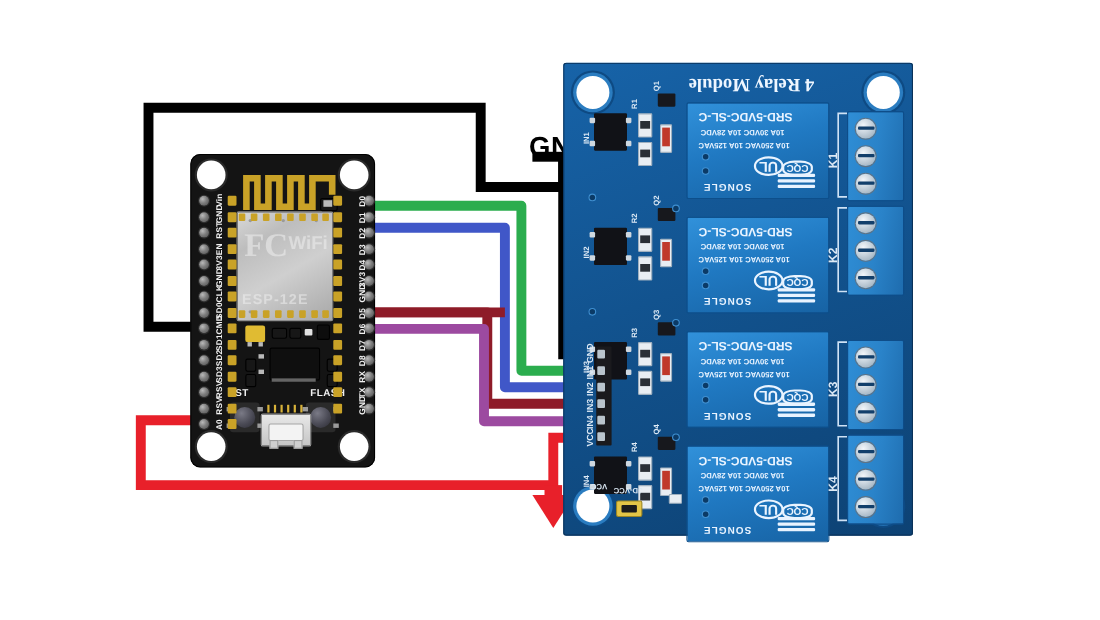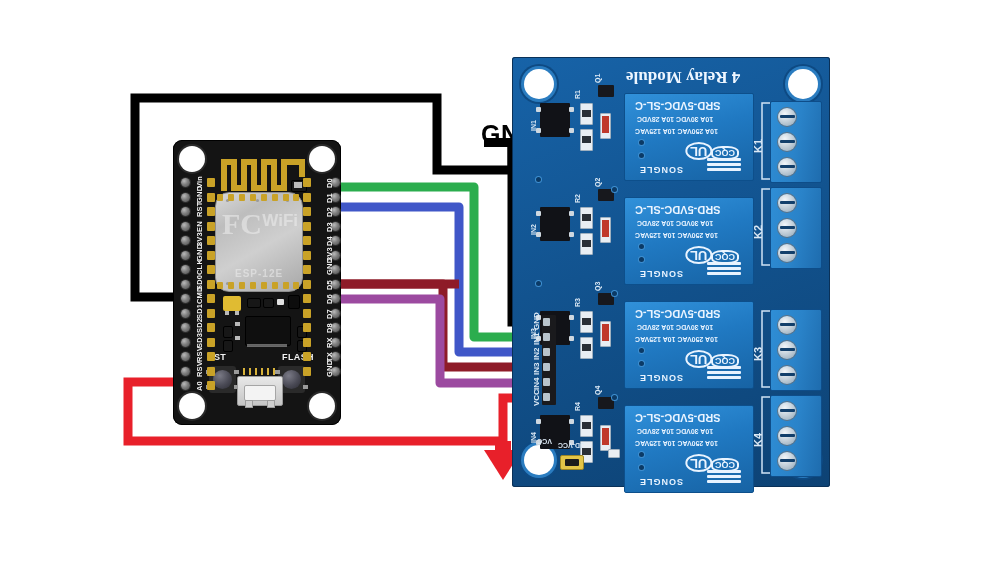--- a/index.html
+++ b/index.html
@@ -12,21 +12,21 @@
   .lbl-gnd{color:#000000;font-size:25px;}
   .lbl-pwr{color:#E02020;font-size:25px;}
 
   
   #nodemcu{position:absolute;background:#141414;border-radius:9px;
            box-shadow:0 0 0 1px #000 inset;}
   .mcu-hole{position:absolute;width:26px;height:26px;border-radius:50%;
             background:#ffffff;box-shadow:0 0 0 2px #2a2a2a;}
   #antenna{position:absolute;}
   #shield{position:absolute;background:linear-gradient(150deg,#d9d9d9 0%,#bdbdbd 25%,#cfcfcf 55%,#a8a8a8 100%);
-          border:1px solid #8e8e8e;border-radius:14px;overflow:hidden;}
+          border:1px solid #8e8e8e;border-radius:2px;overflow:hidden;}
   #shield .fcc{position:absolute;color:#efefef;font-weight:bold;opacity:.55;}
   .shield-dimple{position:absolute;width:3px;height:3px;background:#9a9a9a;border-radius:50%;}
   .hdr{position:absolute;}
   .hole{position:absolute;width:9px;height:9px;border-radius:50%;
         background:radial-gradient(circle at 35% 33%,#b9b9b9 0%,#7d7d7d 45%,#4b4b4b 100%);
         box-shadow:0 0 0 1px #2c2c2c;}
   .pad{position:absolute;width:8px;height:9px;background:#c9a227;border-radius:1px;}
   .pinlabel{position:absolute;color:#f2f2f2;font-size:7.5px;font-weight:bold;
             transform-origin:0 0;white-space:nowrap;letter-spacing:.2px;}
   .mcu-chip{position:absolute;background:#171717;border:1px solid #000;border-radius:2px;}
@@ -142,21 +142,21 @@
     <div class="mcu-hole" style="left:6px;bottom:6px;"></div>
     <div class="mcu-hole" style="right:6px;bottom:6px;"></div>
 
     <svg id="antenna" style="left:45px;top:8px;" width="90" height="46">
       <path d="M6,40 L6,14 L16,14 L16,40 L26,40 L26,14 L36,14 L36,40 L46,40 L46,14 L56,14 L56,40 L66,40 L66,14 L84,14 L84,26" stroke="#C9A227" stroke-width="6" fill="none" stroke-linecap="square" stroke-linejoin="miter"></path>
     </svg>
 
     <div id="shield" style="left:42px;top:52px;width:86px;height:98px;">
       <div class="fcc" style="left:6px;top:14px;font-size:30px;font-family:'Liberation Serif',serif;">FC</div>
       <div class="fcc" style="right:4px;top:18px;font-size:17px;">WiFi</div>
-      <div class="fcc" style="left:19px;bottom:12px;font-size:10px;letter-spacing:1px;">ESP-12E</div>
+      <div class="fcc" style="left:4px;bottom:12px;font-size:13px;letter-spacing:1px;">ESP-12E</div>
       <div class="shield-dimple" style="left:10px;top:6px;"></div>
       <div class="shield-dimple" style="left:40px;top:6px;"></div>
       <div class="shield-dimple" style="left:70px;top:6px;"></div>
       <div class="shield-dimple" style="left:10px;bottom:6px;"></div>
       <div class="shield-dimple" style="left:70px;bottom:6px;"></div>
     </div>
 
     <div style="position:absolute;left:44px;top:54px;width:82px;height:7px;">
       <div class="pad" style="left:0;top:0;width:6px;height:7px;"></div>
       <div class="pad" style="left:11px;top:0;width:6px;height:7px;"></div>

